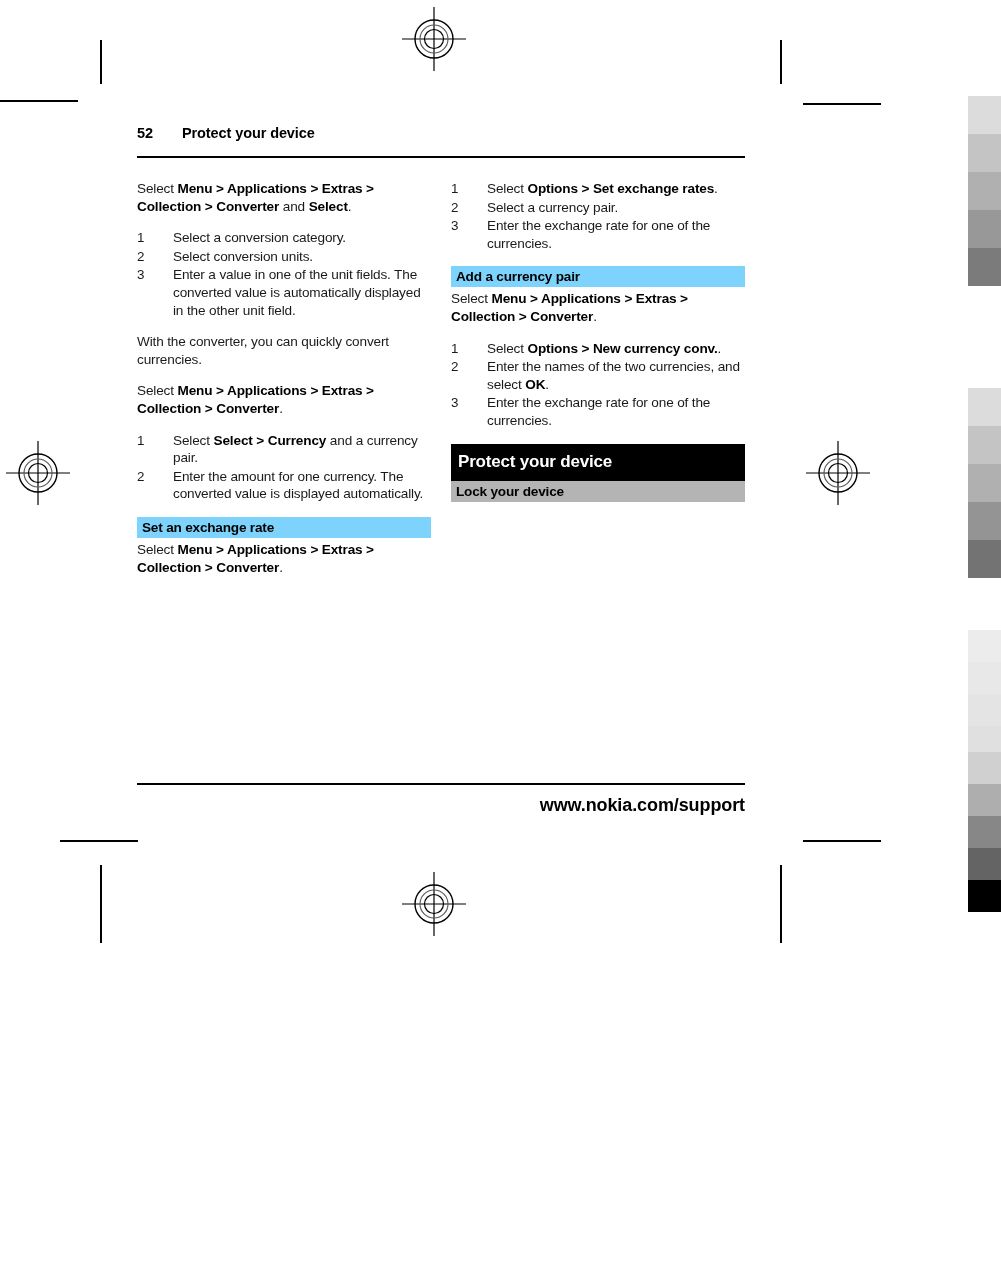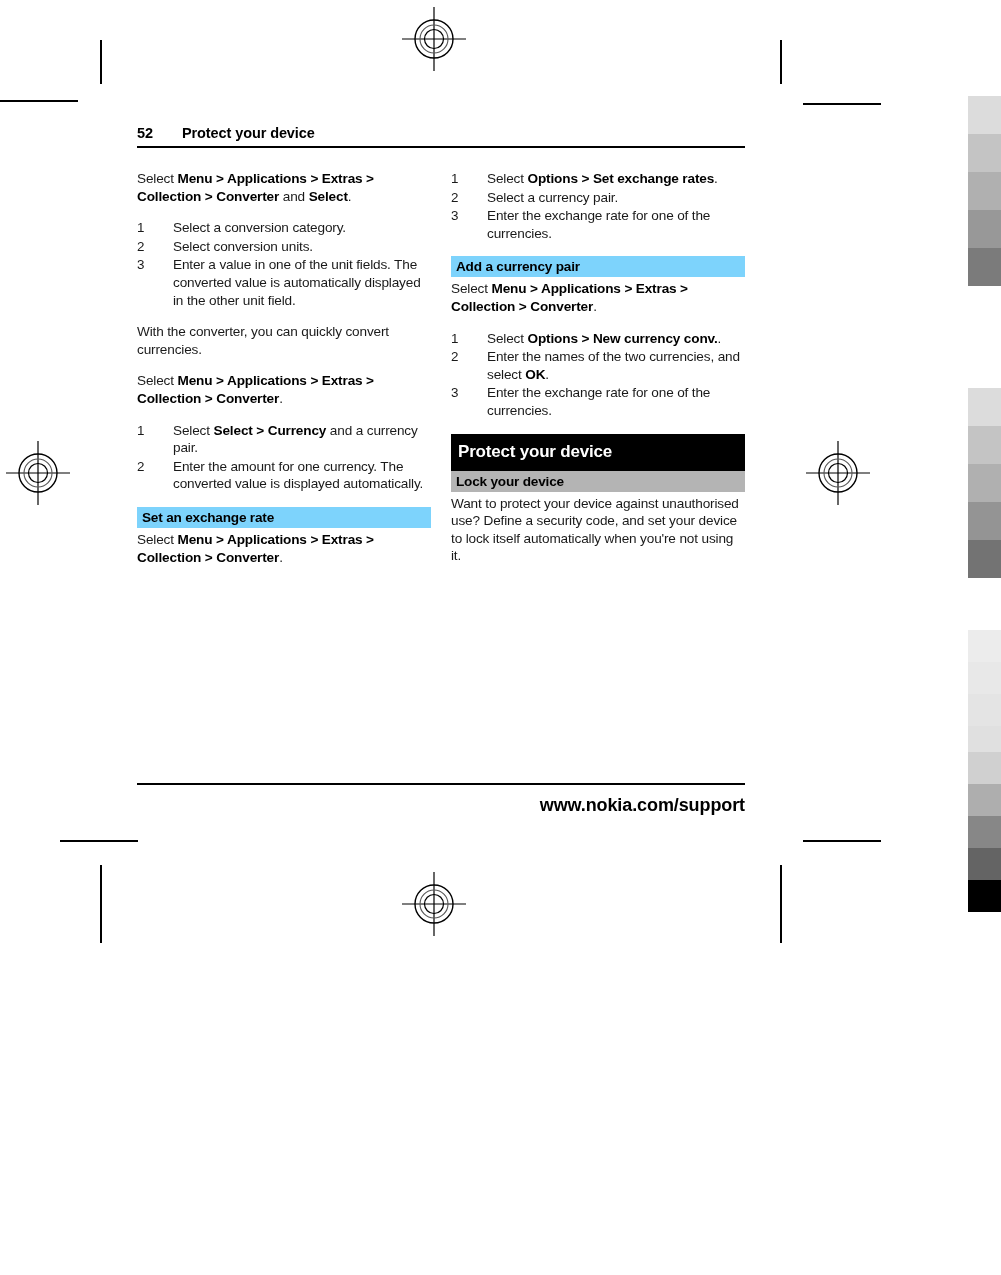--- a/index.html
+++ b/index.html
@@ -47,21 +47,21 @@
     top: 125px;
     width: 608px;
   }
 
   .page-header {
     display: flex;
     align-items: baseline;
     font-weight: bold;
     font-size: 14.5px;
     color: #000;
-    padding-bottom: 5px;
+    padding-bottom: 15px;
     border-bottom: 2px solid #000;
     letter-spacing: -0.1px;
   }
   .page-header .pg-num { width: 45px; }
   .page-header .pg-title { }
 
   .columns {
     display: flex;
     gap: 20px;
     margin-top: 22px;
@@ -300,21 +300,20 @@
             <span class="num">2</span>
             <span class="txt"><span>Enter the names of the two currencies, and select </span><b>OK</b><span>.</span></span>
           </li>
           <li>
             <span class="num">3</span>
             <span class="txt"><span>Enter the exchange rate for one of the currencies.</span></span>
           </li>
         </ol>
         <div class="h-chapter">Protect your device</div>
         <div class="h-sub-dark">Lock your device</div>
-        <p class="para"><span>Want to protect your device against unauthorised use? Define a security code, and set your device to lock itself automatically when you're not using it.</span></p>
       </div>
   </div>
 
 </div>
 
 <div class="footer">
   <span>www.nokia.com/support</span>
 </div>
 
 <div class="colorbar" id="colorbar"><span style="color: rgb(0, 169, 224);">Cyan</span><span style="color: rgb(236, 0, 140);">Magenta</span><span style="color: rgb(255, 242, 0);">Yellow</span><span style="color: rgb(0, 0, 0);">Black</span></div>

